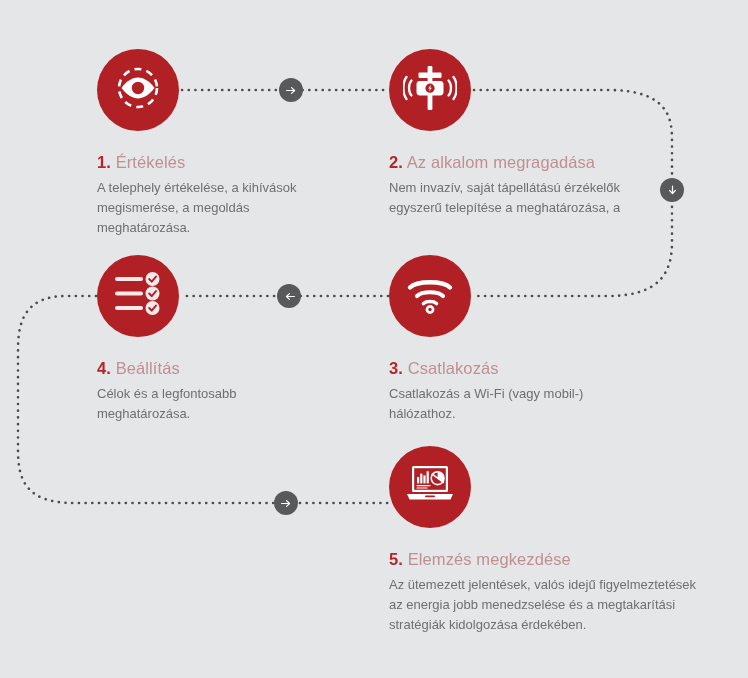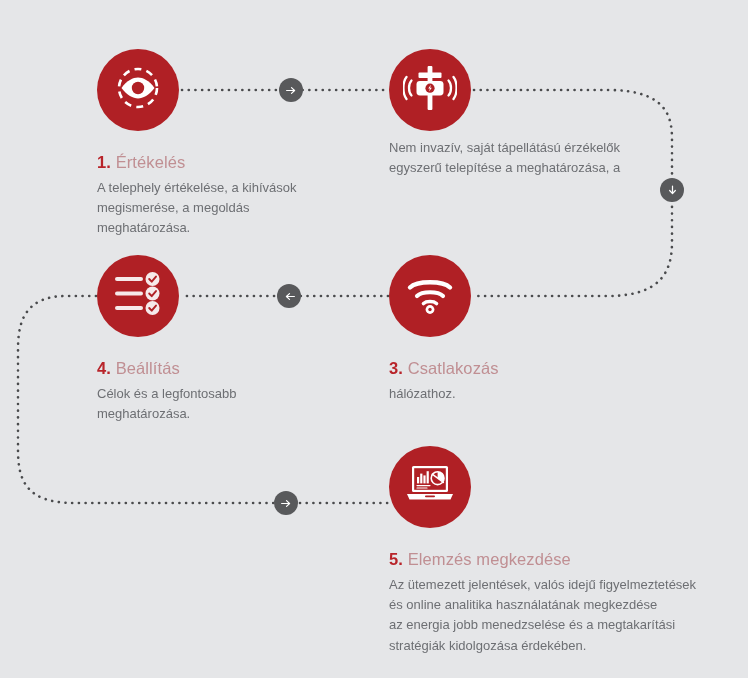--- a/index.html
+++ b/index.html
@@ -178,20 +178,24 @@
           <rect x="24.6" y="2" width="4.8" height="44" rx="1" fill="#ffffff"></rect>
 
           <rect x="15.5" y="8.5" width="23" height="5.6" rx="1" fill="#ffffff"></rect>
 
           <rect x="13.5" y="17" width="27" height="14.5" rx="3.4" fill="#ffffff"></rect>
           <circle cx="27" cy="24.2" r="4.6" fill="#b02025"></circle>
           <path d="M27.9 20.8 L25.2 24.6 L26.9 24.6 L26.1 27.6 L28.8 23.8 L27.1 23.8 Z" fill="#ffffff"></path>
         </svg>
       </span>
     </div>
+    <div class="step-title">
+      <span class="step-num">2.</span>
+      <span class="step-name">Az alkalom megragadása</span>
+    </div>
     <div class="step-desc">
       <div>Nem invazív, saját tápellátású érzékelők</div>
       <div>egyszerű telepítése a meghatározása, a</div>
     </div>
   </div>
 
   <div class="step" style="left:389px; top:255px;">
     <div class="icon-circle">
       <span>
         <svg width="48" height="42" viewBox="0 0 48 42">
@@ -203,20 +207,21 @@
           <circle cx="24" cy="36.5" r="4.4" fill="#ffffff"></circle>
           <circle cx="24" cy="36.5" r="1.7" fill="#b02025"></circle>
         </svg>
       </span>
     </div>
     <div class="step-title">
       <span class="step-num">3.</span>
       <span class="step-name">Csatlakozás</span>
     </div>
     <div class="step-desc">
+      <div>Csatlakozás a Wi-Fi (vagy mobil-)</div>
       <div>hálózathoz.</div>
     </div>
   </div>
 
   <div class="step" style="left:97px; top:255px;">
     <div class="icon-circle">
       <span>
         <svg width="50" height="44" viewBox="0 0 50 44">
           <g stroke="#f6e9ea" stroke-width="4" stroke-linecap="round">
             <path d="M4 7 H28"></path>
@@ -272,19 +277,18 @@
           <rect x="21" y="31.4" width="10" height="1.8" rx="0.9" fill="#b02025"></rect>
         </svg>
       </span>
     </div>
     <div class="step-title">
       <span class="step-num">5.</span>
       <span class="step-name">Elemzés megkezdése</span>
     </div>
     <div class="step-desc">
       <div>Az ütemezett jelentések, valós idejű figyelmeztetések</div>
-      <div>és online analitika használatának megkezdése</div>
       <div>az energia jobb menedzselése és a megtakarítási</div>
       <div>stratégiák kidolgozása érdekében.</div>
     </div>
   </div>
 
 </div>
 
 </body></html>

